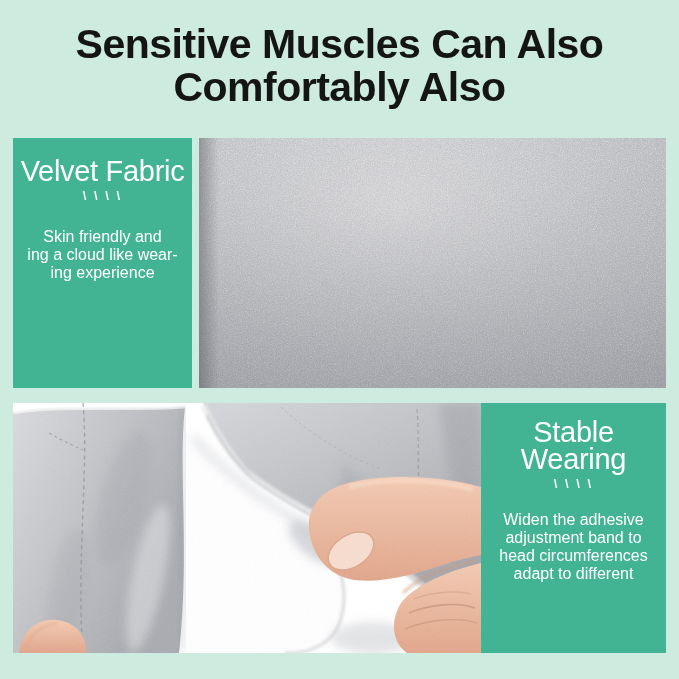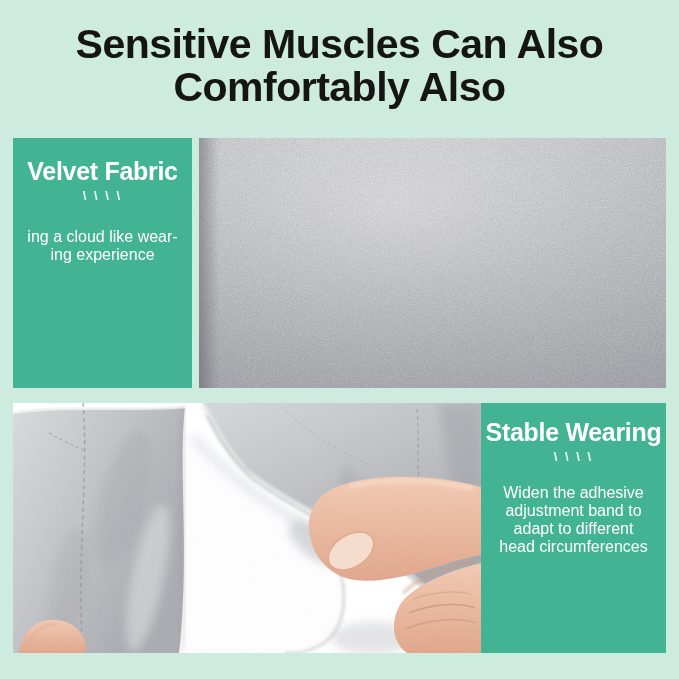--- a/index.html
+++ b/index.html
@@ -15,21 +15,21 @@
   }
   .panel{position:absolute;left:13px;width:653px;height:250px;display:flex;}
   .panel-top{top:138px;gap:7px;}
   .panel-bottom{top:403px;gap:0;}
   .feature-card{
     background:#43b493;color:#ffffff;text-align:center;box-sizing:border-box;
     flex:0 0 auto;height:250px;
   }
   .card-velvet{width:179px;padding:20px 4px 0 4px;}
   .card-stable{width:185px;padding:16px 4px 0 4px;}
-  .feature-heading{margin:0;font-size:25px;font-weight:700;line-height:27px;letter-spacing:-0.3px;}
+  .feature-heading{margin:0;font-size:29px;font-weight:400;line-height:27px;letter-spacing:-0.3px;}
   .slash-marks{margin-top:2px;height:18px;font-size:13px;font-weight:600;letter-spacing:2px;line-height:18px;opacity:0.95;}
   .feature-body{margin:0;font-size:14.5px;line-height:18.5px;font-weight:400;letter-spacing:-0.2px;}
   .card-velvet .feature-body{margin-top:23px;}
   .card-stable .feature-body{margin-top:18px;}
   .photo{flex:1 1 auto;height:250px;position:relative;overflow:hidden;}
   .photo svg{display:block;width:100%;height:100%;}
 </style>
 </head>
 <body>
 
@@ -39,20 +39,21 @@
     <div class="title-line">Sensitive Muscles Can Also</div>
     <div class="title-line">Comfortably Also</div>
   </div>
 
   <section class="panel panel-top">
     <div class="feature-card card-velvet">
       <h2 class="feature-heading">Velvet Fabric</h2>
       <div class="slash-marks">\ \ \ \</div>
       <p class="feature-body">
         </p>
+        <div>Skin friendly and</div>
         <div>ing a cloud like wear-</div>
         <div>ing experience</div>
       <p></p>
     </div>
     <div class="photo">
       <svg viewBox="0 0 467 250" preserveAspectRatio="none">
         <defs>
           <radialGradient id="vBase" cx="42%" cy="28%" r="95%">
             <stop offset="0" stop-color="#dcdcde"></stop>
             <stop offset="0.45" stop-color="#c6c7ca"></stop>
@@ -167,19 +168,19 @@
         <rect width="468" height="250" fill="#000000" filter="url(#grainDark2)" opacity="0.1"></rect>
       </svg>
     </div>
     <div class="feature-card card-stable">
       <h2 class="feature-heading">Stable Wearing</h2>
       <div class="slash-marks">\ \ \ \</div>
       <p class="feature-body">
         </p>
         <div>Widen the adhesive</div>
         <div>adjustment band to</div>
+        <div>head circumferences</div>
         <div>adapt to different</div>
-        <div>head circumferences</div>
       <p></p>
     </div>
   </section>
 
 </div>
 
 </body></html>

